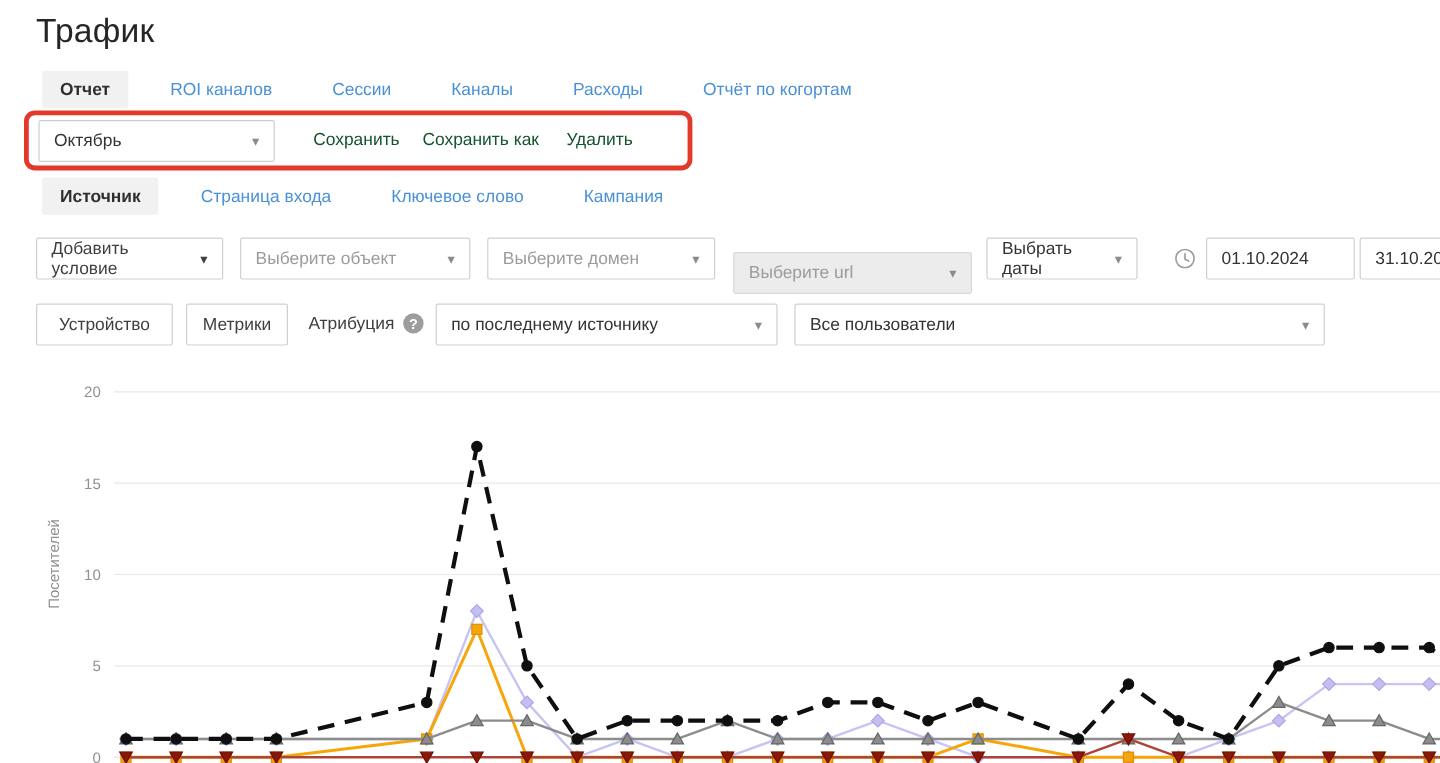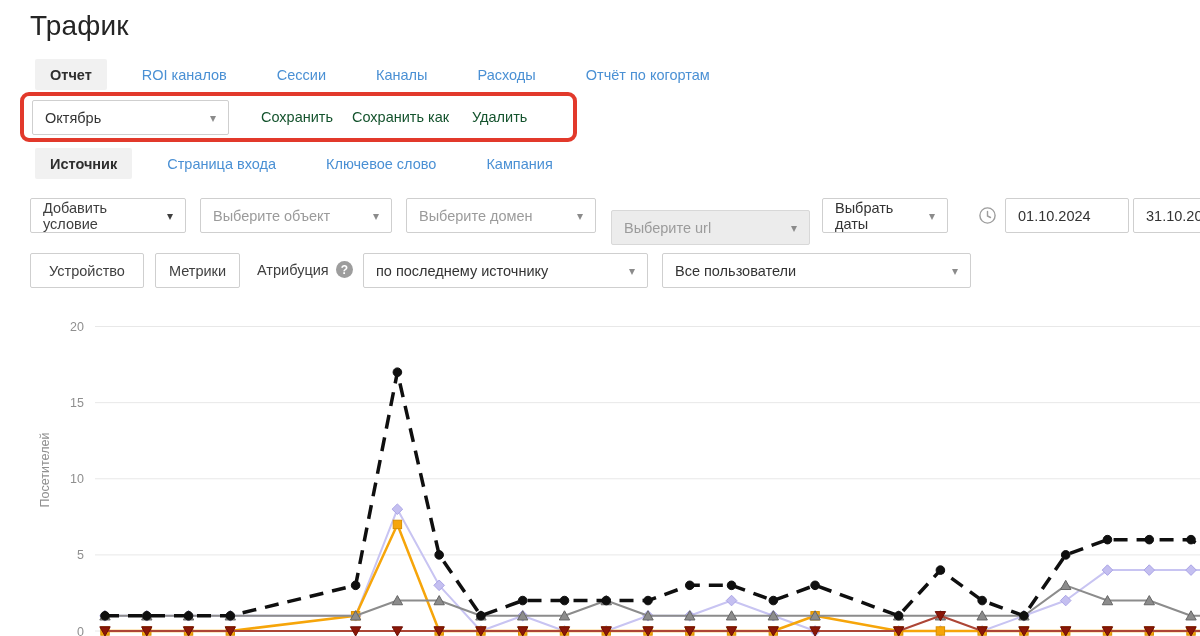--- a/index.html
+++ b/index.html
@@ -49,21 +49,21 @@
   .f-date-from { position:absolute; left:1005px; top:198px; width:124px; }
   .f-date-to   { position:absolute; left:1133px; top:198px; width:130px; }
 
   
   .f-group   { position:absolute; left:30px;  top:253px; width:114px; }
   .f-metrics { position:absolute; left:155px; top:253px; width:85px; }
   .attr-label{ position:absolute; left:257px; top:262px; font-size:14.5px; color:#3f3f3f; }
   .q-icon    { position:absolute; left:336px; top:261px; width:17px; height:17px; background:#9d9d9d; color:#fff;
                border-radius:50%; font-size:12px; font-weight:bold; display:flex; align-items:center; justify-content:center; }
   .f-attrib  { position:absolute; left:363px; top:253px; width:285px; }
-  .f-users   { position:absolute; left:662px; top:253px; width:309px; }
+  .f-users   { position:absolute; left:662px; top:253px; width:442px; }
 
   
   .chart-wrap { position:absolute; left:0; top:300px; width:1200px; height:336px; }
   .chart-wrap svg { display:block; }
 </style>
 </head>
 <body>
 
 <div id="app">
 

